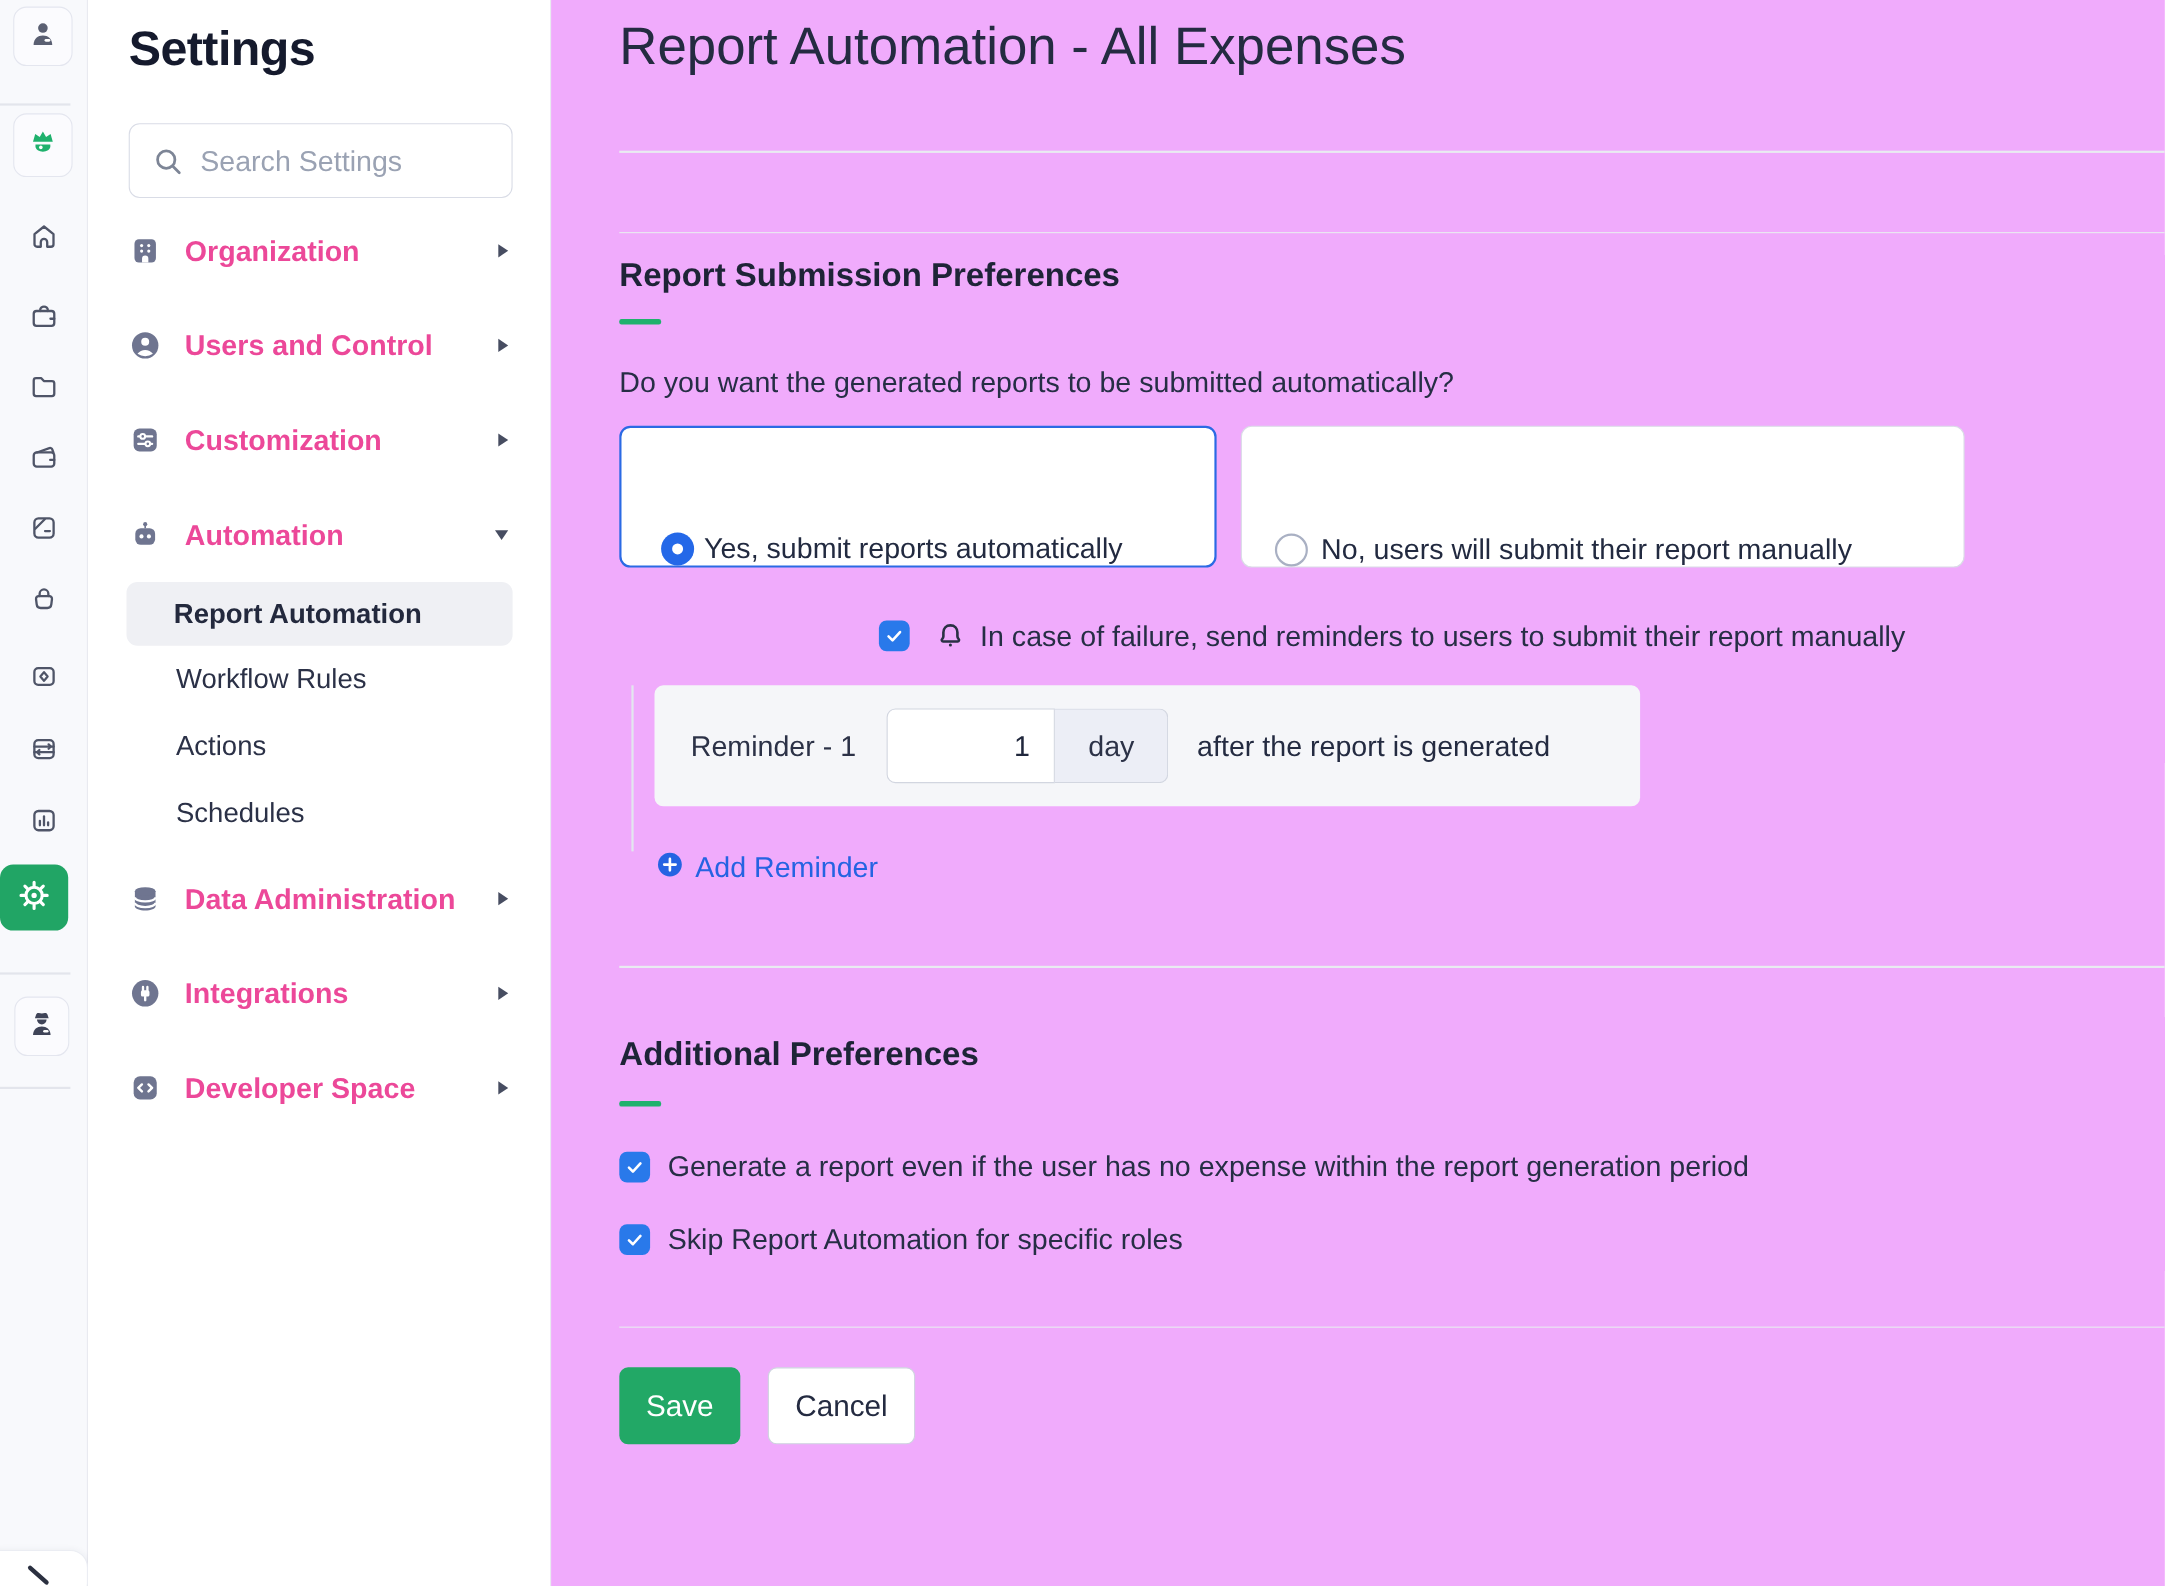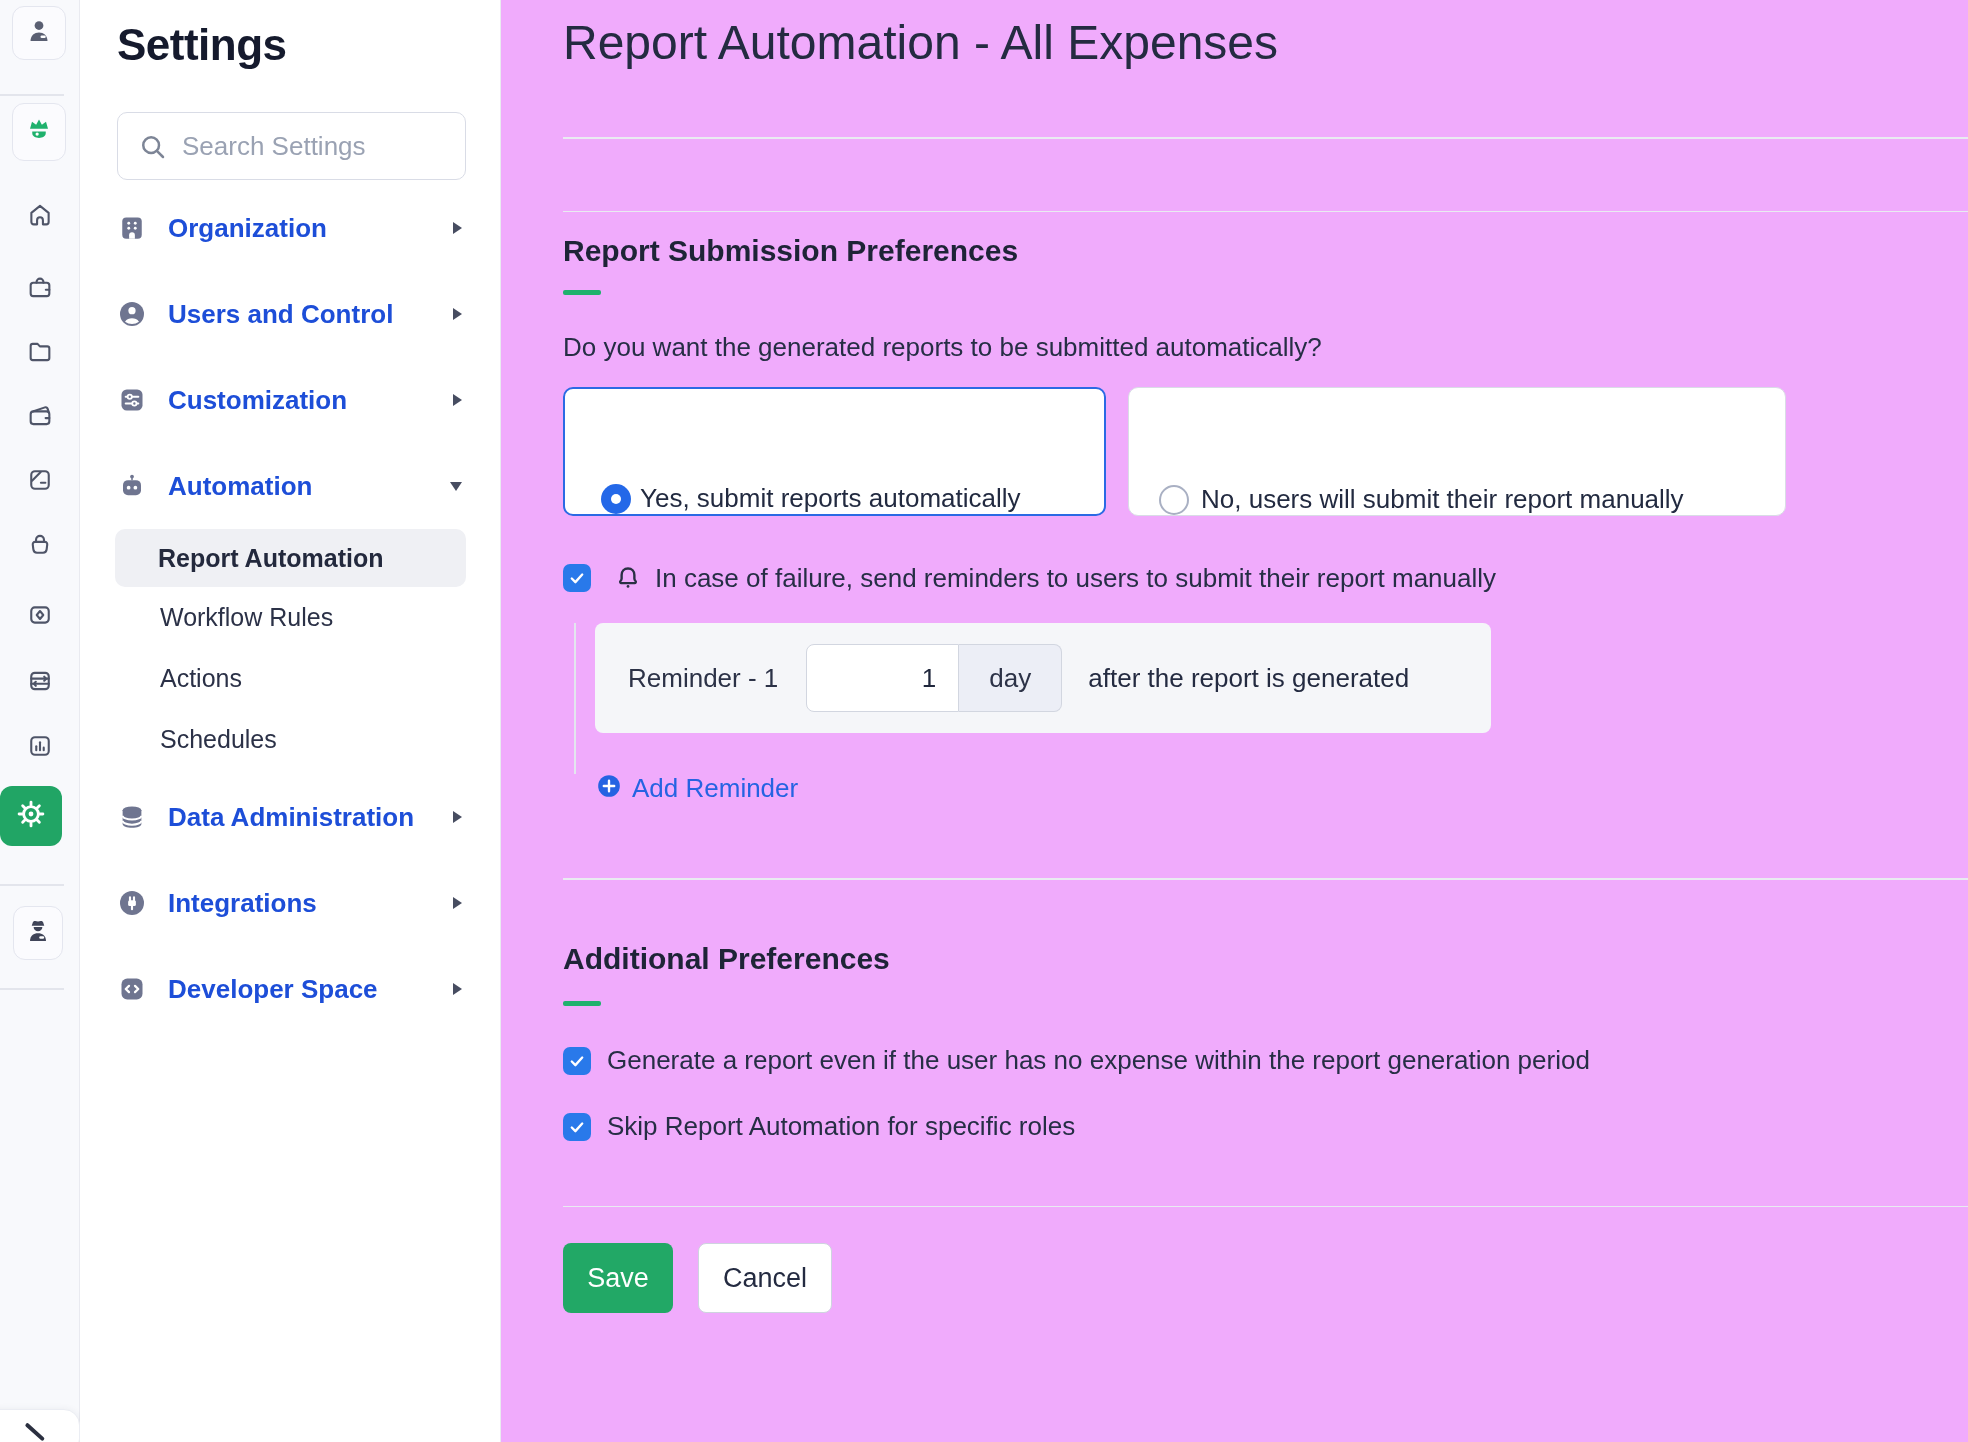--- a/index.html
+++ b/index.html
@@ -29,21 +29,21 @@
               letter-spacing:-.5px; color:#151a2d; }
   .search { position:relative; margin-top:40px; width:349px; height:68px;
             border:1.5px solid #d9dce6; border-radius:10px; background:#fff; }
   .search input { position:absolute; inset:0; border:0; outline:0; background:transparent;
                   padding-left:64px; font-size:26px; font-family:inherit; color:#3a4154; }
   .search input::placeholder { color:#9aa2b3; }
   .search svg { position:absolute; left:20px; top:19px; }
   .nav { list-style:none; margin-top:5px; }
   .nav-item { position:relative; height:86px; display:flex; align-items:center; cursor:pointer; }
   .nav-ic { width:30px; height:30px; margin-right:21px; flex:0 0 30px; }
-  .nav-label { font-size:26px; font-weight:600; color:#1d4ed8; }
+  .nav-label { font-size:26px; font-weight:600; color:#ec4899; }
   .chev { position:absolute; right:38px; width:0; height:0; }
   .chev.r { border-left:9px solid #474d61; border-top:6px solid transparent; border-bottom:6px solid transparent; }
   .chev.d { border-top:9px solid #474d61; border-left:6px solid transparent; border-right:6px solid transparent; }
   .sub { list-style:none; }
   .sub-item { height:61px; display:flex; align-items:center; padding-left:43px;
               font-size:25px; color:#2b3147; cursor:pointer; }
   .sub-item.active { height:58px; background:#eff0f4; border-radius:10px;
                      margin-left:-2px; margin-right:34px; font-weight:600; color:#23293d; }
   .mt4 { margin-top:4px; }
 
@@ -61,21 +61,21 @@
   .card { height:129px; border-radius:10px; background:#fff; display:flex; align-items:flex-end; cursor:pointer; }
   .card.sel { width:543px; border:2px solid #2b6ae4; padding-left:36px; }
   .card.unsel { width:658px; border:1.5px solid #d9dce6; padding-left:30px; }
   .radio { width:30px; height:30px; border-radius:50%; flex:0 0 30px; position:relative; }
   .radio.on { background:#2468e8; }
   .radio.on::after { content:""; position:absolute; left:10px; top:10px; width:10px; height:10px;
                      border-radius:50%; background:#fff; }
   .radio.off { border:2px solid #a9b0c3; background:#fff; }
   .card-label { font-size:26px; color:#222a40; margin-left:9px; }
   .cb-row { display:flex; align-items:center; }
-  .cb-row1 { margin:47px 0 0 62px; height:30px; }
+  .cb-row1 { margin:47px 0 0 62px; height:30px;justify-content:center; }
   .cb-row2 { margin:41px 0 0 62px; height:28px; }
   .cb-row3 { margin:38px 0 0 62px; height:28px; }
   .checkbox { width:28px; height:28px; border-radius:7px; background:#2979ea; flex:0 0 28px;
               display:flex; align-items:center; justify-content:center; cursor:pointer; }
   .bell { margin-left:22px; display:flex; }
   .cb-label { font-size:26px; color:#262e45; margin-left:12px; }
   .cb-label.tight { margin-left:16px; }
   .rem-wrap { position:relative; margin:30px 0 0 62px; }
   .rem-vline { position:absolute; left:11px; top:0; width:2px; height:151px; background:#e3e6ee; }
   .rem-panel { margin-left:32px; width:896px; height:110px; background:#f5f6f9; border-radius:8px;

